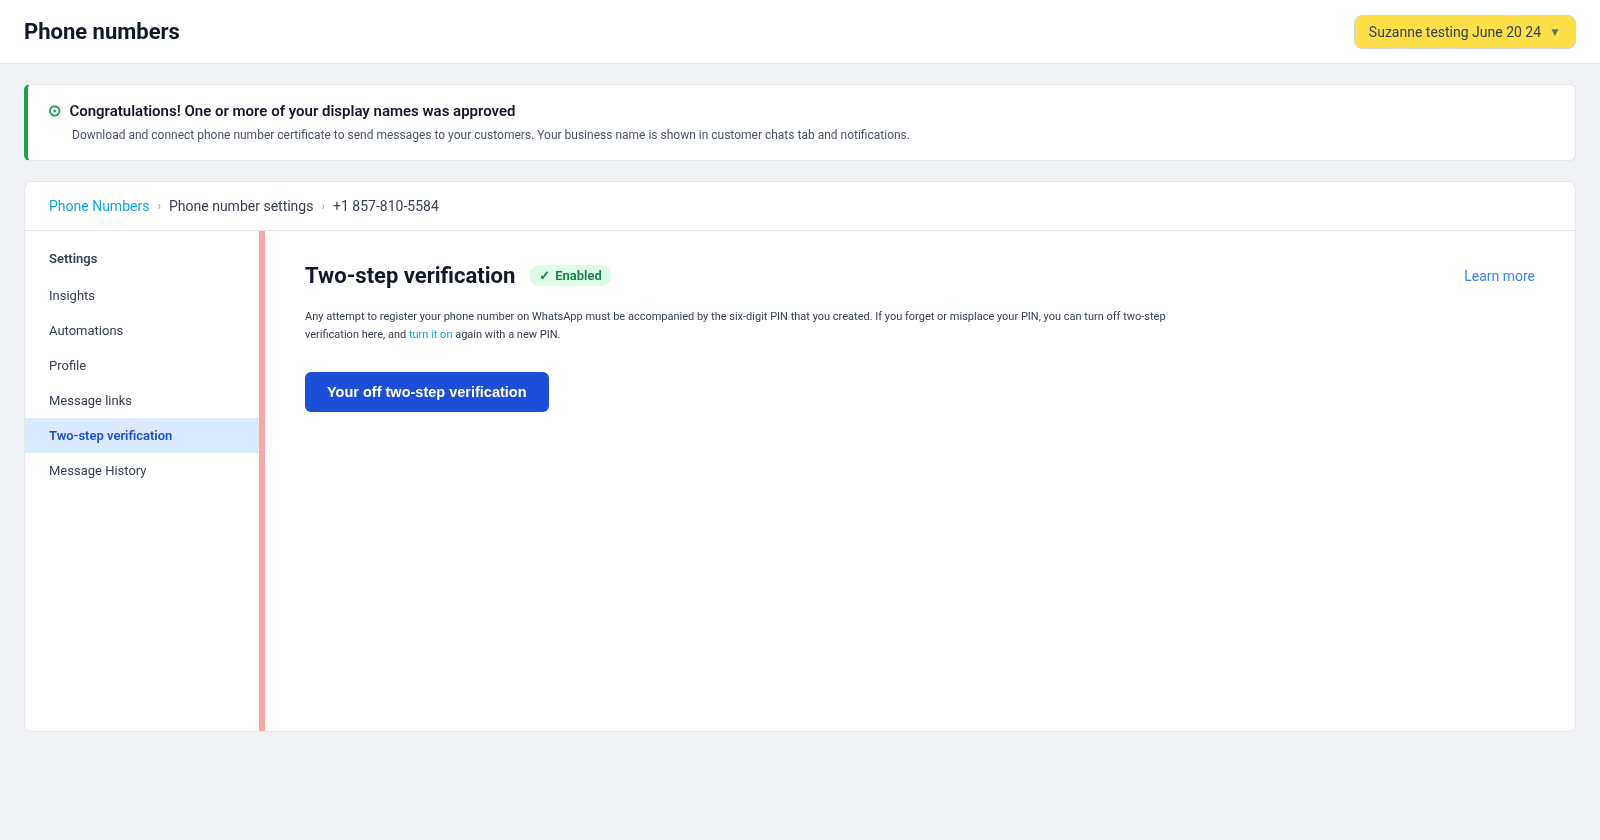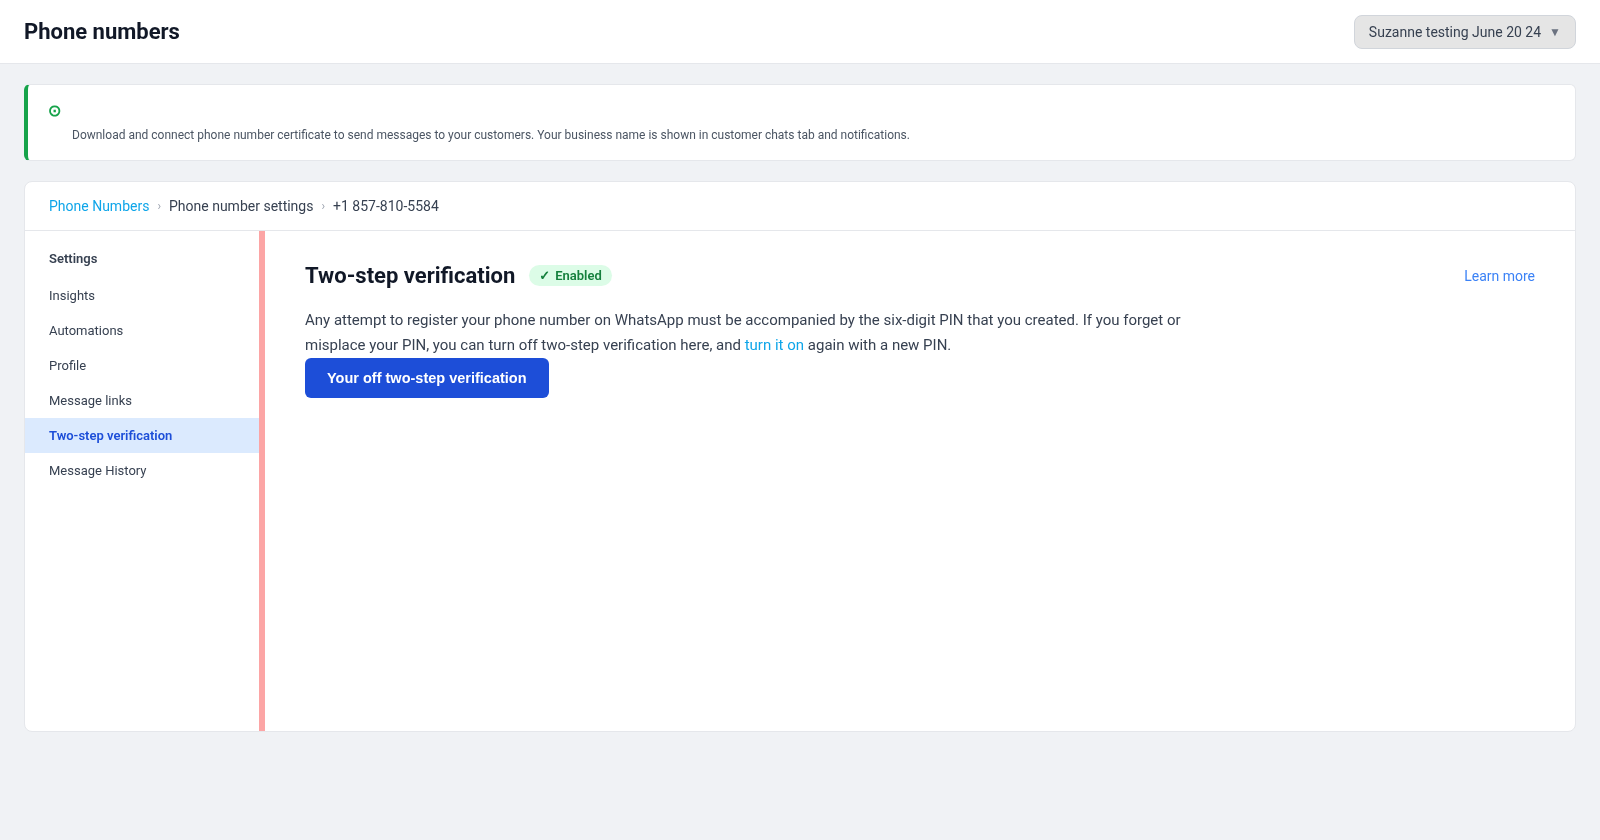--- a/index.html
+++ b/index.html
@@ -28,21 +28,21 @@
     .account-selector {
       display: flex;
       align-items: center;
       gap: 8px;
       border: 1px solid #d1d5db;
       border-radius: 8px;
       padding: 8px 14px;
       cursor: pointer;
       font-size: 14px;
       color: #374151;
-      background: #e5e5e5;
+      background: #fde047;
     }
     .account-selector .chevron {
       font-size: 12px;
       color: #6b7280;
     }
 
     
     .main-content {
       padding: 20px 24px;
       max-width: 1600px;
@@ -180,23 +180,24 @@
     }
     .learn-more-link {
       color: #3b82f6;
       font-size: 14px;
       cursor: pointer;
       text-decoration: none;
       margin-left: 44px;
     }
 
     .panel-description {
-      font-size: 15px;
+      font-size: 11px;
       color: #374151;
       line-height: 1.65;
+      margin-bottom: 28px;
       max-width: 900px;
     }
     .panel-description .inline-link {
       color: #0ea5e9;
       cursor: pointer;
       text-decoration: none;
     }
 
     .turn-off-btn {
       background: #1d4ed8;
@@ -219,20 +220,21 @@
     <span>Suzanne testing June 20 24</span>
     <span class="chevron">▼</span>
   </div>
 </div>
 
 <div class="main-content">
 
   <div class="success-banner">
     <div class="success-banner-title">
       <span class="success-icon">⊙</span>
+      <span>Congratulations! One or more of your display names was approved</span>
     </div>
     <p class="success-banner-desc">Download and connect phone number certificate to send messages to your customers. Your business name is shown in customer chats tab and notifications.</p>
   </div>
 
   <div class="card">
 
     <nav class="breadcrumb">
       <a class="breadcrumb-link">Phone Numbers</a>
       <span class="breadcrumb-separator">›</span>
       <span class="breadcrumb-current">Phone number settings</span>

